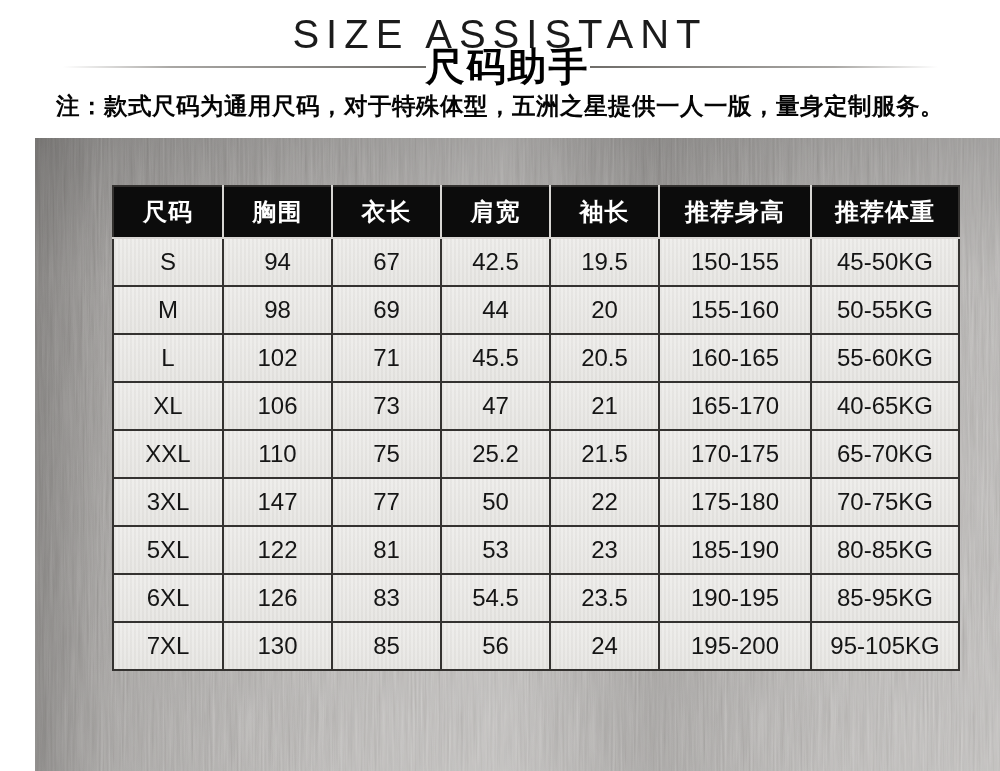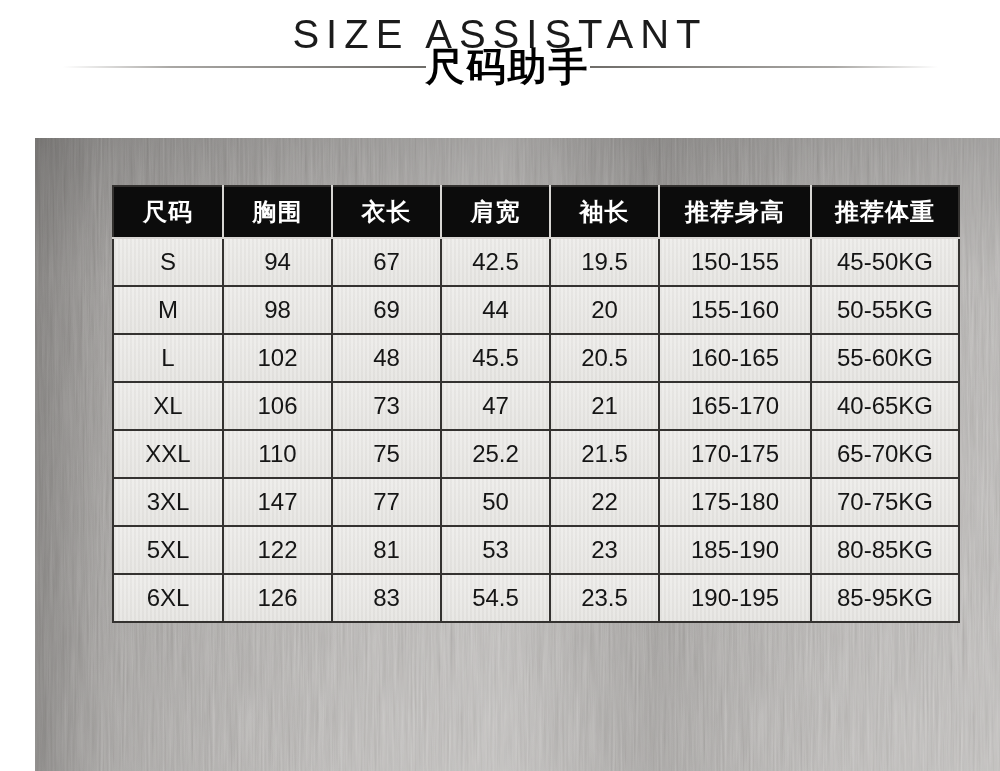--- a/index.html
+++ b/index.html
@@ -82,20 +82,21 @@
 <div class="page">
 
   <div class="title-en">SIZE ASSISTANT</div>
 
   <div class="title-zh-row">
     <span class="hline left"></span>
     <h1 class="title-zh">尺码助手</h1>
     <span class="hline right"></span>
   </div>
 
+  <p class="note">注：款式尺码为通用尺码，对于特殊体型，五洲之星提供一人一版，量身定制服务。</p>
 
   <section class="metal">
     <svg class="metal-texture" width="1000" height="633" viewBox="0 0 1000 633" preserveAspectRatio="none" aria-hidden="true">
       <defs>
         <filter id="brushNoise" x="0%" y="0%" width="100%" height="100%">
           <feTurbulence type="fractalNoise" baseFrequency="0.5 0.012" numOctaves="4" seed="11" stitchTiles="stitch"></feTurbulence>
           <feColorMatrix type="matrix" values="0.33 0.33 0.33 0 0  0.33 0.33 0.33 0 0  0.33 0.33 0.33 0 0  0 0 0 0 1"></feColorMatrix>
           <feComponentTransfer>
             <feFuncR type="linear" slope="0.46" intercept="0.33"></feFuncR>
             <feFuncG type="linear" slope="0.46" intercept="0.32"></feFuncG>
@@ -144,21 +145,21 @@
             <td>98</td>
             <td>69</td>
             <td>44</td>
             <td>20</td>
             <td>155-160</td>
             <td>50-55KG</td>
           </tr>
           <tr>
             <td>L</td>
             <td>102</td>
-            <td>48</td>
+            <td>71</td>
             <td>45.5</td>
             <td>20.5</td>
             <td>160-165</td>
             <td>55-60KG</td>
           </tr>
           <tr>
             <td>XL</td>
             <td>106</td>
             <td>73</td>
             <td>47</td>
@@ -195,17 +196,26 @@
           </tr>
           <tr>
             <td>6XL</td>
             <td>126</td>
             <td>83</td>
             <td>54.5</td>
             <td>23.5</td>
             <td>190-195</td>
             <td>85-95KG</td>
           </tr>
+          <tr>
+            <td>7XL</td>
+            <td>130</td>
+            <td>85</td>
+            <td>56</td>
+            <td>24</td>
+            <td>195-200</td>
+            <td>95-105KG</td>
+          </tr>
         </tbody>
     </table>
   </section>
 
 </div>
 
 </body></html>

